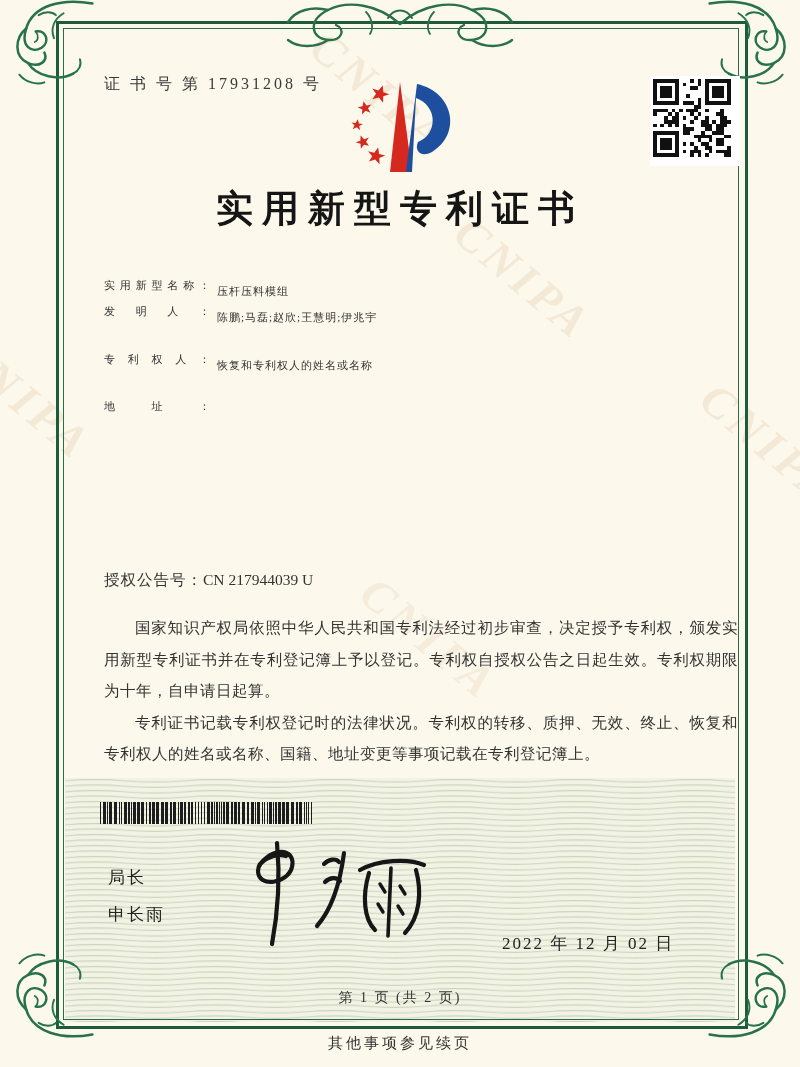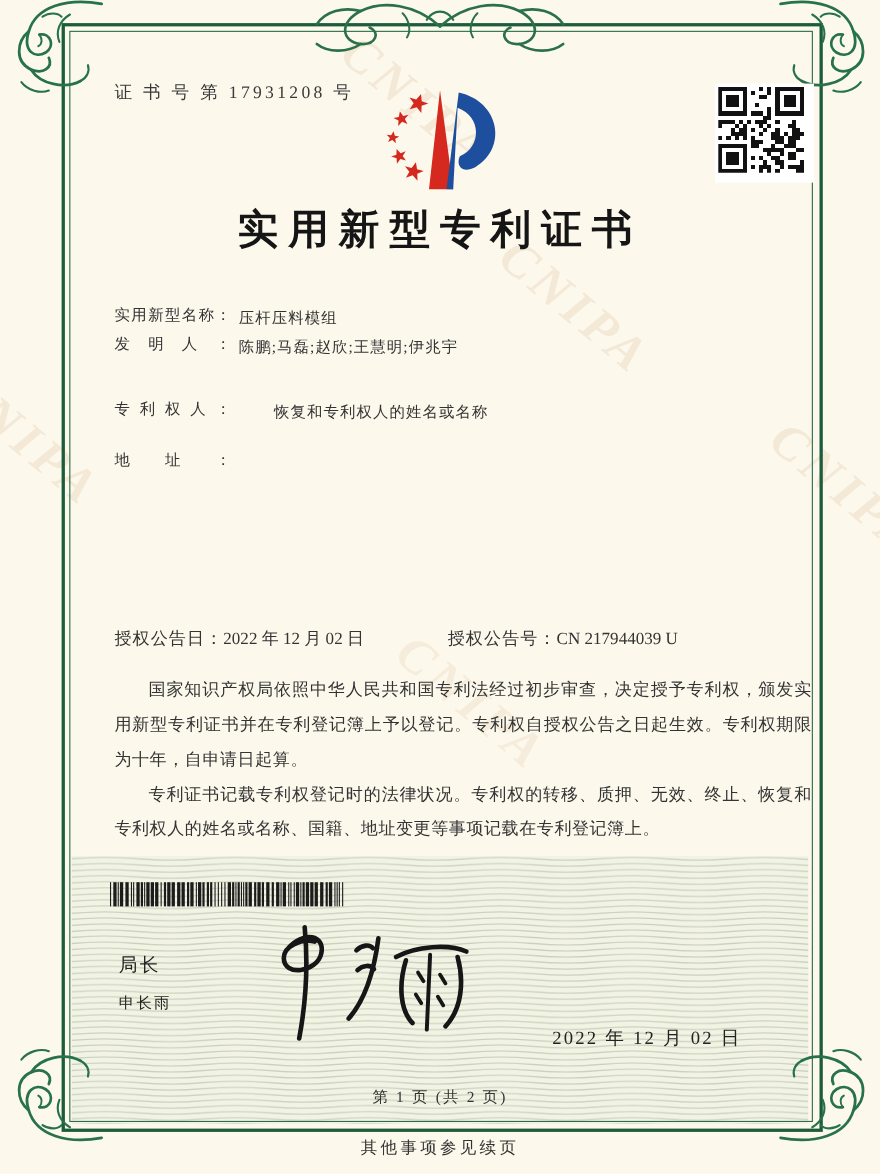--- a/index.html
+++ b/index.html
@@ -28,47 +28,47 @@
 
   
   .cert-no{left:104px;top:74px;font-size:16px;letter-spacing:3px;color:#3a3a3a;}
   .emblem{left:338px;top:80px;width:128px;height:96px;}
   .qr{left:650px;top:76px;width:84px;height:84px;background:#fff;padding:3px;}
   .qr svg{width:78px;height:78px;display:block;}
   .title{left:0;top:184px;width:800px;text-align:center;font-size:37px;font-weight:bold;
          letter-spacing:9px;color:#151515;}
 
   
-  .fields{left:104px;top:278px;width:632px;font-size:14px;color:#333;}
+  .fields{left:104px;top:278px;width:632px;font-size:11px;color:#333;}
   .frow{display:flex;align-items:flex-start;margin-bottom:0;}
   .f-label{display:inline-block;width:106px;flex:0 0 106px;
            text-align:justify;text-align-last:justify;white-space:nowrap;}
   .f-value{margin-left:7px;letter-spacing:1px;line-height:26px;max-width:516px;}
   .r1{margin-top:0;}
   .r2{}
   .r3{margin-top:22px;}
   .r4{margin-top:21px;}
-  .r5{margin-top:33px;gap:32px;}
+  .r5{margin-top:22px;}
   .r6{margin-top:21px;flex-direction:column;}
   .grant-row{left:104px;top:570px;width:640px;font-size:15.5px;color:#333;display:flex;}
   .grant-left{width:303px;flex:0 0 303px;}
   .g-label{letter-spacing:1px;}
 
   
   .body-text{left:104px;top:612px;width:634px;font-size:15.5px;line-height:31.5px;
              text-align:justify;color:#333;letter-spacing:0.5px;}
   .body-text p{margin:0;text-indent:2em;}
 
   
   .barcode{left:100px;top:802px;width:218px;height:22px;font-size:0;}
   .barcode span{display:inline-block;height:100%;background:#1c1c1c;vertical-align:top;}
 
   
   .sig-title{left:108px;top:866px;font-size:17px;letter-spacing:2px;color:#222;}
-  .sig-name{left:108px;top:903px;font-size:14px;letter-spacing:2px;color:#222;}
+  .sig-name{left:108px;top:903px;font-size:17px;letter-spacing:2px;color:#222;}
   .sig-script{left:228px;top:840px;width:210px;height:108px;}
   .issue-date{left:502px;top:932px;font-size:17px;letter-spacing:2px;color:#222;}
 
   
   .page-info{left:0;top:989px;width:800px;text-align:center;font-size:14px;color:#333;letter-spacing:2px;}
   .continuation{left:0;top:1034px;width:800px;text-align:center;font-size:15px;color:#333;letter-spacing:3px;}
 
   
   .wm{font-size:46px;font-weight:bold;font-style:italic;letter-spacing:5px;
       color:rgba(206,176,128,0.20);transform:rotate(40deg);white-space:nowrap;pointer-events:none;}
@@ -309,23 +309,20 @@
   <div class="frow r5">
     <span class="f-label">专利权人：</span>
     <span class="f-value">恢复和专利权人的姓名或名称</span>
   </div>
   <div class="frow r6">
     <span class="f-label">地址：</span>
   </div>
 </div>
 
 <div class="abs grant-row">
-  <div class="grant-left">
-    <span class="g-label">授权公告日：</span><span>2022 年 12 月 02 日</span>
-  </div>
   <div>
     <span class="g-label">授权公告号：</span><span>CN 217944039 U</span>
   </div>
 </div>
 
 <div class="abs body-text">
   <p>国家知识产权局依照中华人民共和国专利法经过初步审查，决定授予专利权，颁发实用新型专利证书并在专利登记簿上予以登记。专利权自授权公告之日起生效。专利权期限为十年，自申请日起算。</p>
   <p>专利证书记载专利权登记时的法律状况。专利权的转移、质押、无效、终止、恢复和专利权人的姓名或名称、国籍、地址变更等事项记载在专利登记簿上。</p>
 </div>
 

